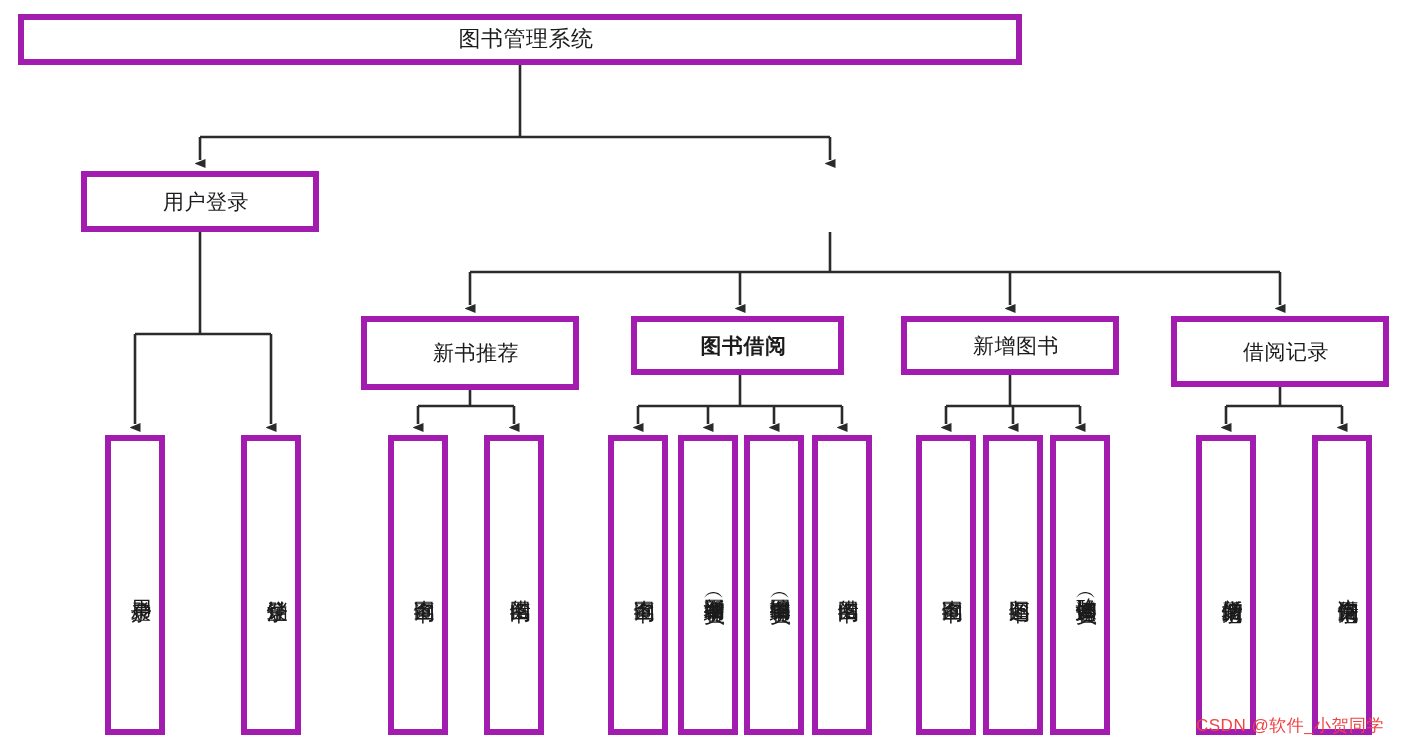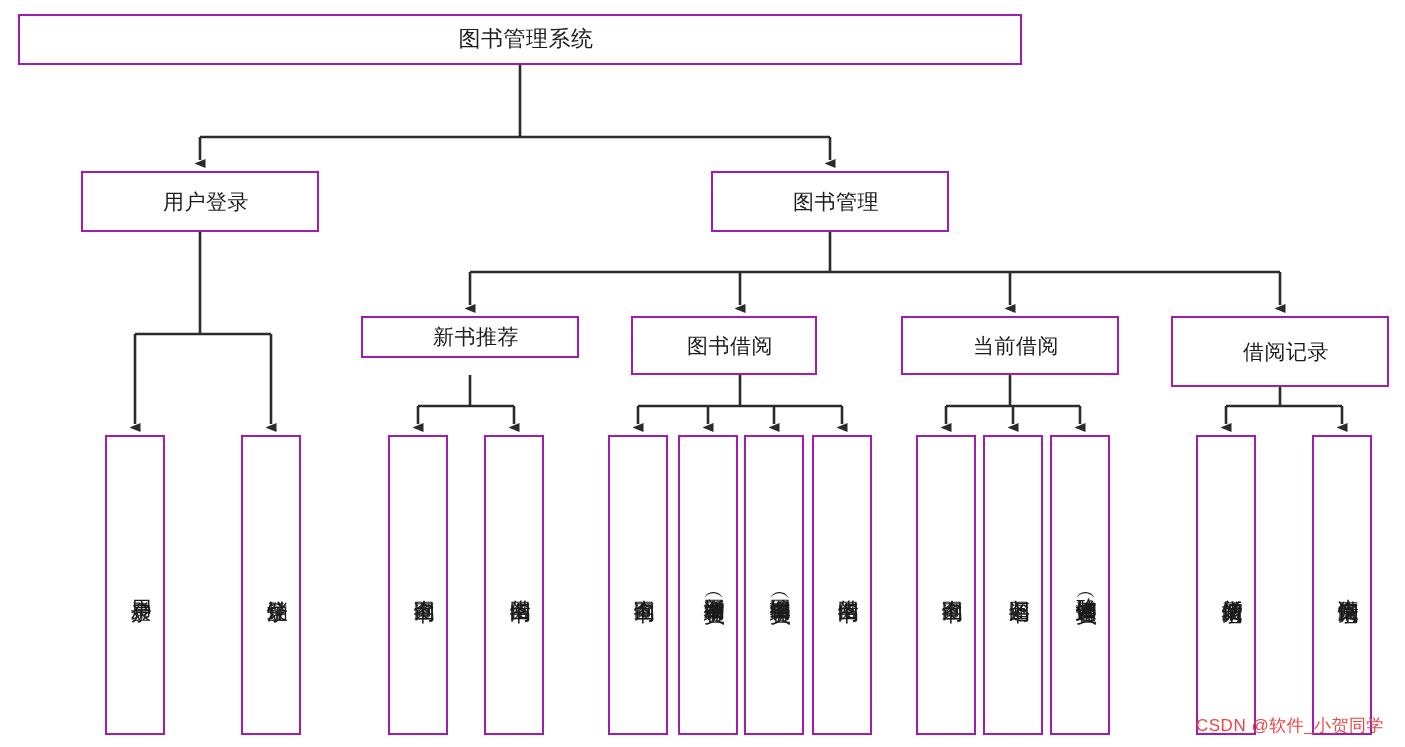--- a/index.html
+++ b/index.html
@@ -20,21 +20,21 @@
   #edges {
     position: absolute;
     left: 0;
     top: 0;
     width: 1405px;
     height: 747px;
   }
   .node {
     position: absolute;
     box-sizing: border-box;
-    border: 2px solid #a21caf;
+    border: 6px solid #a21caf;
     background: #ffffff;
     display: flex;
     align-items: center;
     justify-content: center;
     color: #1b1b1b;
     padding-left: 12px;
   }
   .node.horiz .label {
     writing-mode: horizontal-tb;
     font-size: 21px;
@@ -118,32 +118,29 @@
     </g>
   </svg>
 
   <div class="node horiz root" style="left:18px; top:14px; width:1004px; height:51px;">
     <span class="label">图书管理系统</span>
   </div>
 
   <div class="node horiz" style="left:81px; top:171px; width:238px; height:61px;">
     <span class="label">用户登录</span>
   </div>
-  <div class="node horiz" style="left:711px; top:171px; width:238px; height:61px;">
-    <span class="label">图书管理</span>
-  </div>
 
-  <div class="node horiz" style="left:361px; top:316px; width:218px; height:42px;">
+  <div class="node horiz" style="left:361px; top:316px; width:218px; height:74px;">
     <span class="label">新书推荐</span>
   </div>
-  <div class="node horiz" style="left:631px; top:316px; width:186px; height:59px;">
+  <div class="node horiz" style="left:631px; top:316px; width:213px; height:59px;font-weight:bold;">
     <span class="label">图书借阅</span>
   </div>
   <div class="node horiz" style="left:901px; top:316px; width:218px; height:59px;">
-    <span class="label">当前借阅</span>
+    <span class="label">新增图书</span>
   </div>
   <div class="node horiz" style="left:1171px; top:316px; width:218px; height:71px;">
     <span class="label">借阅记录</span>
   </div>
 
   <div class="node vert" style="left:105px; top:435px; width:60px; height:300px;">
     <span class="label">用户登录</span>
   </div>
   <div class="node vert" style="left:241px; top:435px; width:60px; height:300px;">
     <span class="label">注销登录</span>

